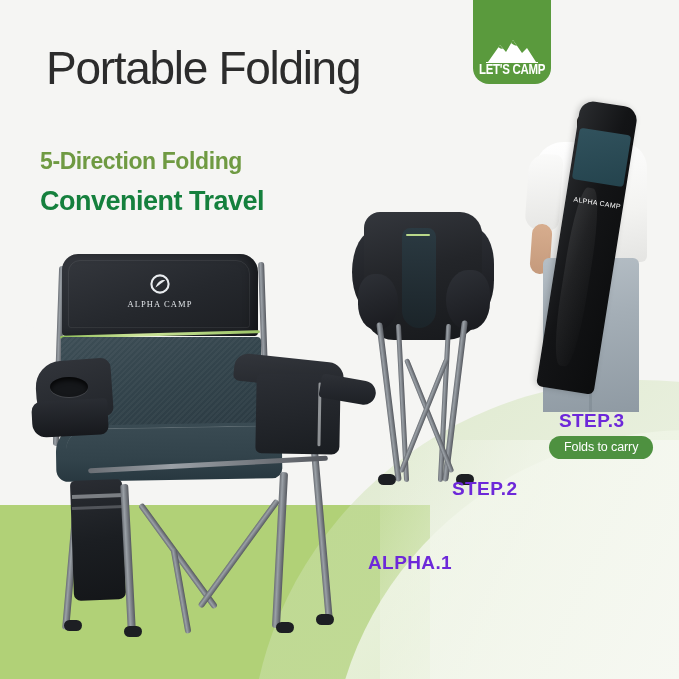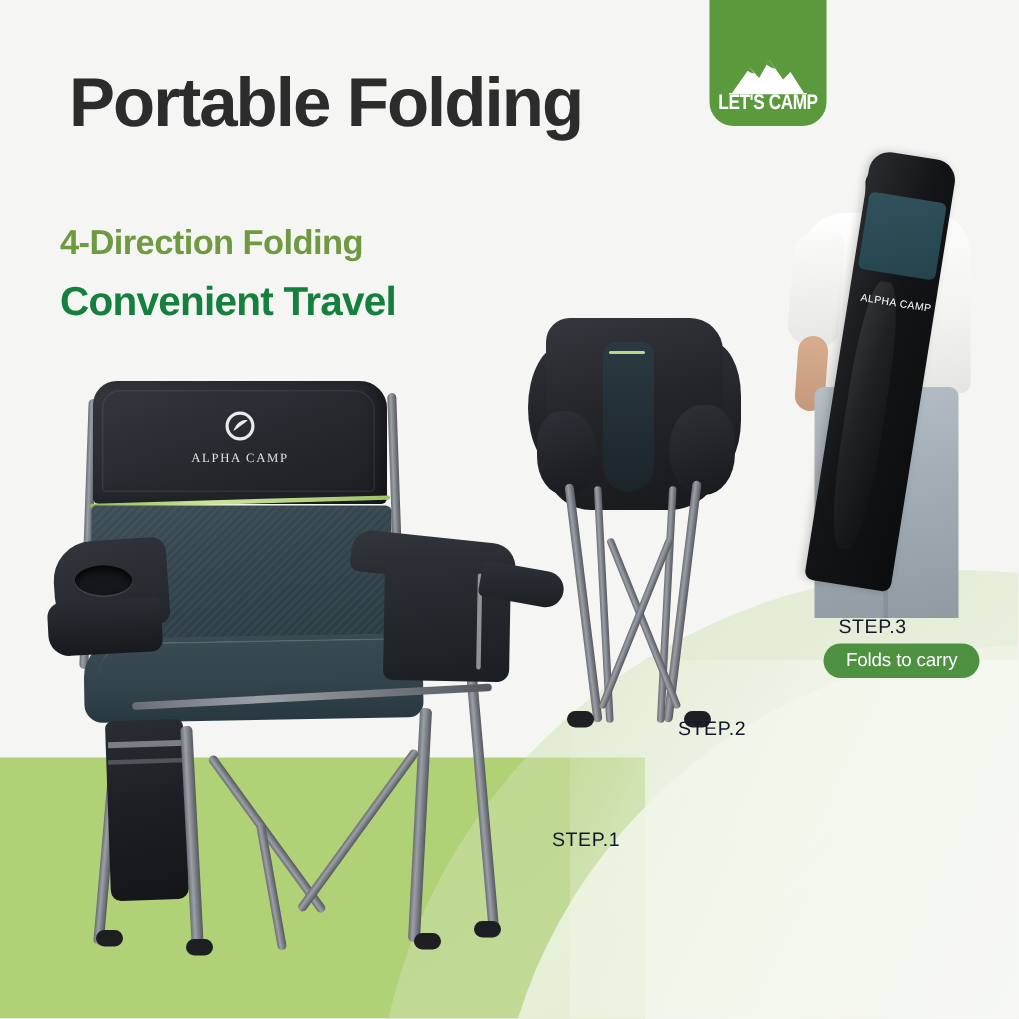--- a/index.html
+++ b/index.html
@@ -73,21 +73,21 @@
     font-weight:bold;
     letter-spacing:-0.3px;
     font-family:"Liberation Sans", sans-serif;
     transform:scaleY(1.22);
     line-height:1;
   }
 
   
   .headline {
     position:absolute; left:46px; top:44px;
-    font-size:46px; font-weight:bold;
+    font-size:46px; font-weight:normal;
     letter-spacing:-1.3px;
     color:#2c2c2c;
     line-height:1.05;
     z-index:6;
   }
   .sub1 {
     position:absolute; left:40px; top:148px;
     font-size:23px; font-weight:bold;
     color:#6f9a42;
     letter-spacing:-0.4px;
@@ -97,22 +97,22 @@
     position:absolute; left:40px; top:186px;
     font-size:27px; font-weight:bold;
     color:#15803d;
     letter-spacing:-0.5px;
     z-index:6;
   }
 
   
   .step { position:absolute; z-index:9; }
   .step-title {
-    font-size:13px; font-weight:normal;
-    color:#0f172a; letter-spacing:0.4px;
+    font-size:19px; font-weight:bold;
+    color:#6d28d9; letter-spacing:0.4px;
     text-align:center; margin-bottom:4px;
   }
   .pill {
     display:inline-block;
     background:#4e9140;
     color:#ffffff;
     font-size:12.5px;
     padding:4px 15px 5px 15px;
     border-radius:14px;
     letter-spacing:-0.1px;
@@ -348,21 +348,21 @@
     <svg class="mtn" viewBox="0 0 52 26">
       <path d="M2 25 L14 8 L20 15 L27 3 L36 16 L41 11 L50 25 Z" fill="#ffffff"></path>
       <path d="M12 10 L14 8 L17 12 L14.5 11.5 Z" fill="#5a9a3d"></path>
       <path d="M25 6 L27 3 L31 9 L28 8 Z" fill="#5a9a3d"></path>
       <path d="M0 25 L52 25 L52 26 L0 26 Z" fill="#ffffff"></path>
     </svg>
     <div class="brand-text">LET'S CAMP</div>
   </div>
 
   <h1 class="headline">Portable Folding</h1>
-  <div class="sub1">4-Direction Folding</div>
+  <div class="sub1">5-Direction Folding</div>
   <div class="sub2">Convenient Travel</div>
 
   <div class="art" id="chair-main">
 
     <div class="tube" style="left:42px; top:200px; width:7px; height:182px; transform:rotate(5deg);"></div>
     <div class="tube" style="left:290px; top:190px; width:7px; height:186px; transform:rotate(-5deg);"></div>
 
     <div class="tube" style="left:28px; top:18px; width:6px; height:180px; transform:rotate(2deg);"></div>
     <div class="tube" style="left:232px; top:14px; width:6px; height:108px; transform:rotate(-2deg);"></div>
 
@@ -433,21 +433,21 @@
     <div class="p-leg-split"></div>
     <div class="p-strap"></div>
     <div class="p-bag">
       <div class="p-bag-teal"></div>
       <div class="p-bag-sheen"></div>
       <div class="p-bag-logo">ALPHA CAMP</div>
     </div>
   </div>
 
   <div class="step step-1">
-    <div class="step-title">STEP.1</div>
+    <div class="step-title">ALPHA.1</div>
   </div>
 
   <div class="step step-2">
     <div class="step-title">STEP.2</div>
   </div>
 
   <div class="step step-3">
     <div class="step-title">STEP.3</div>
     <span class="pill">Folds to carry</span>
   </div>

